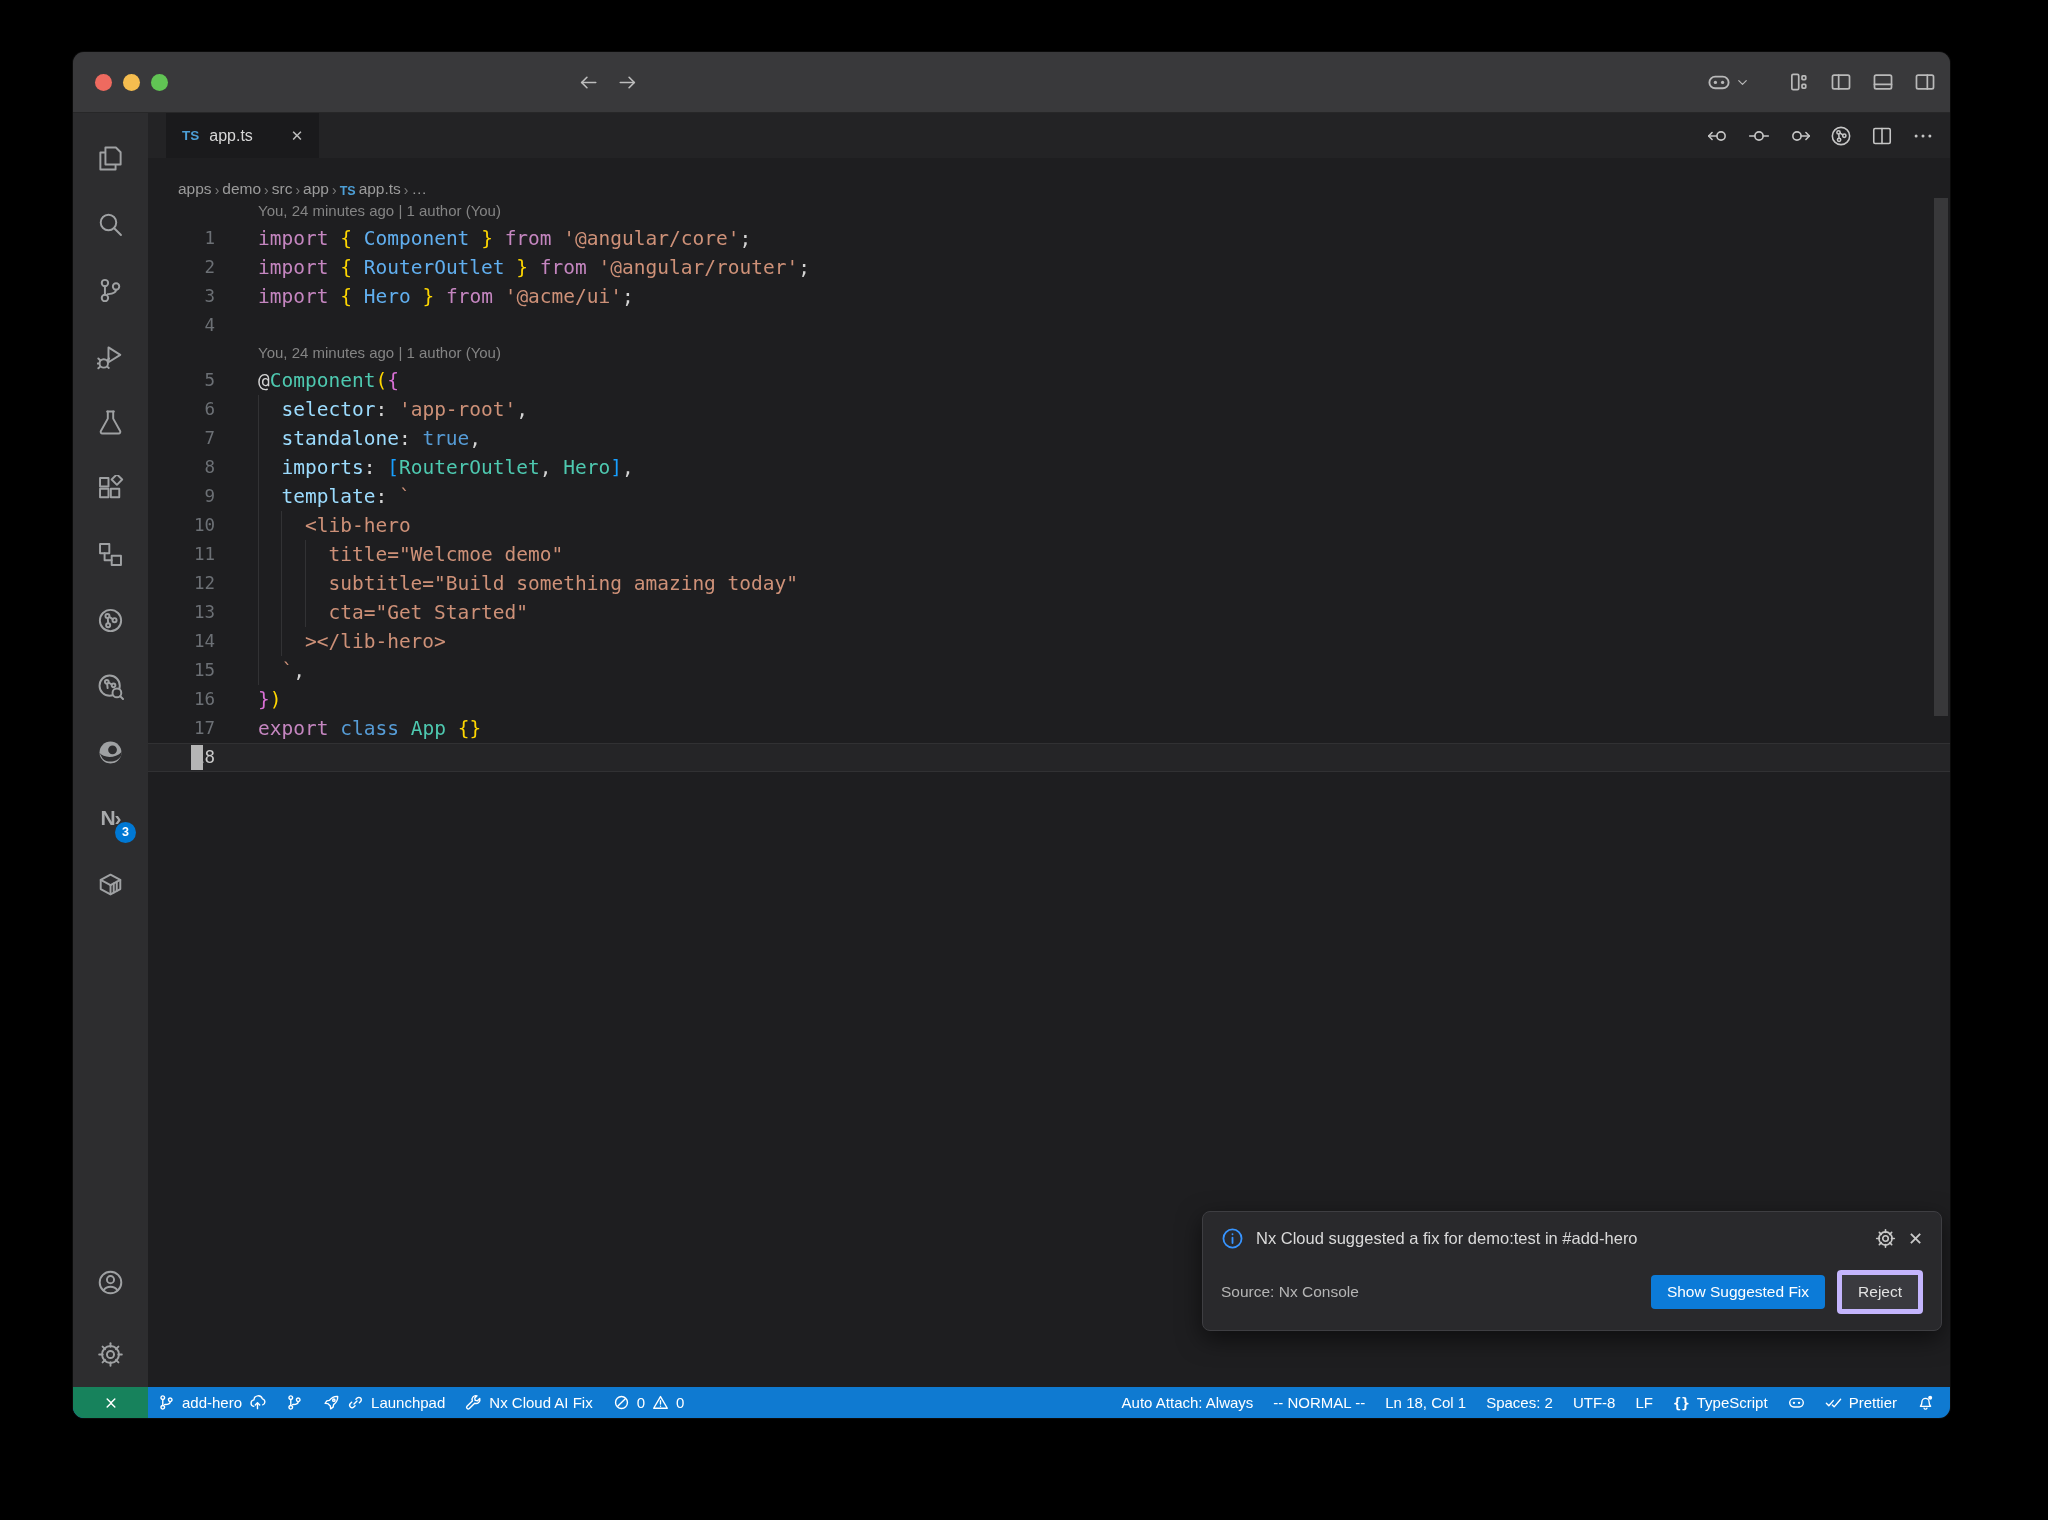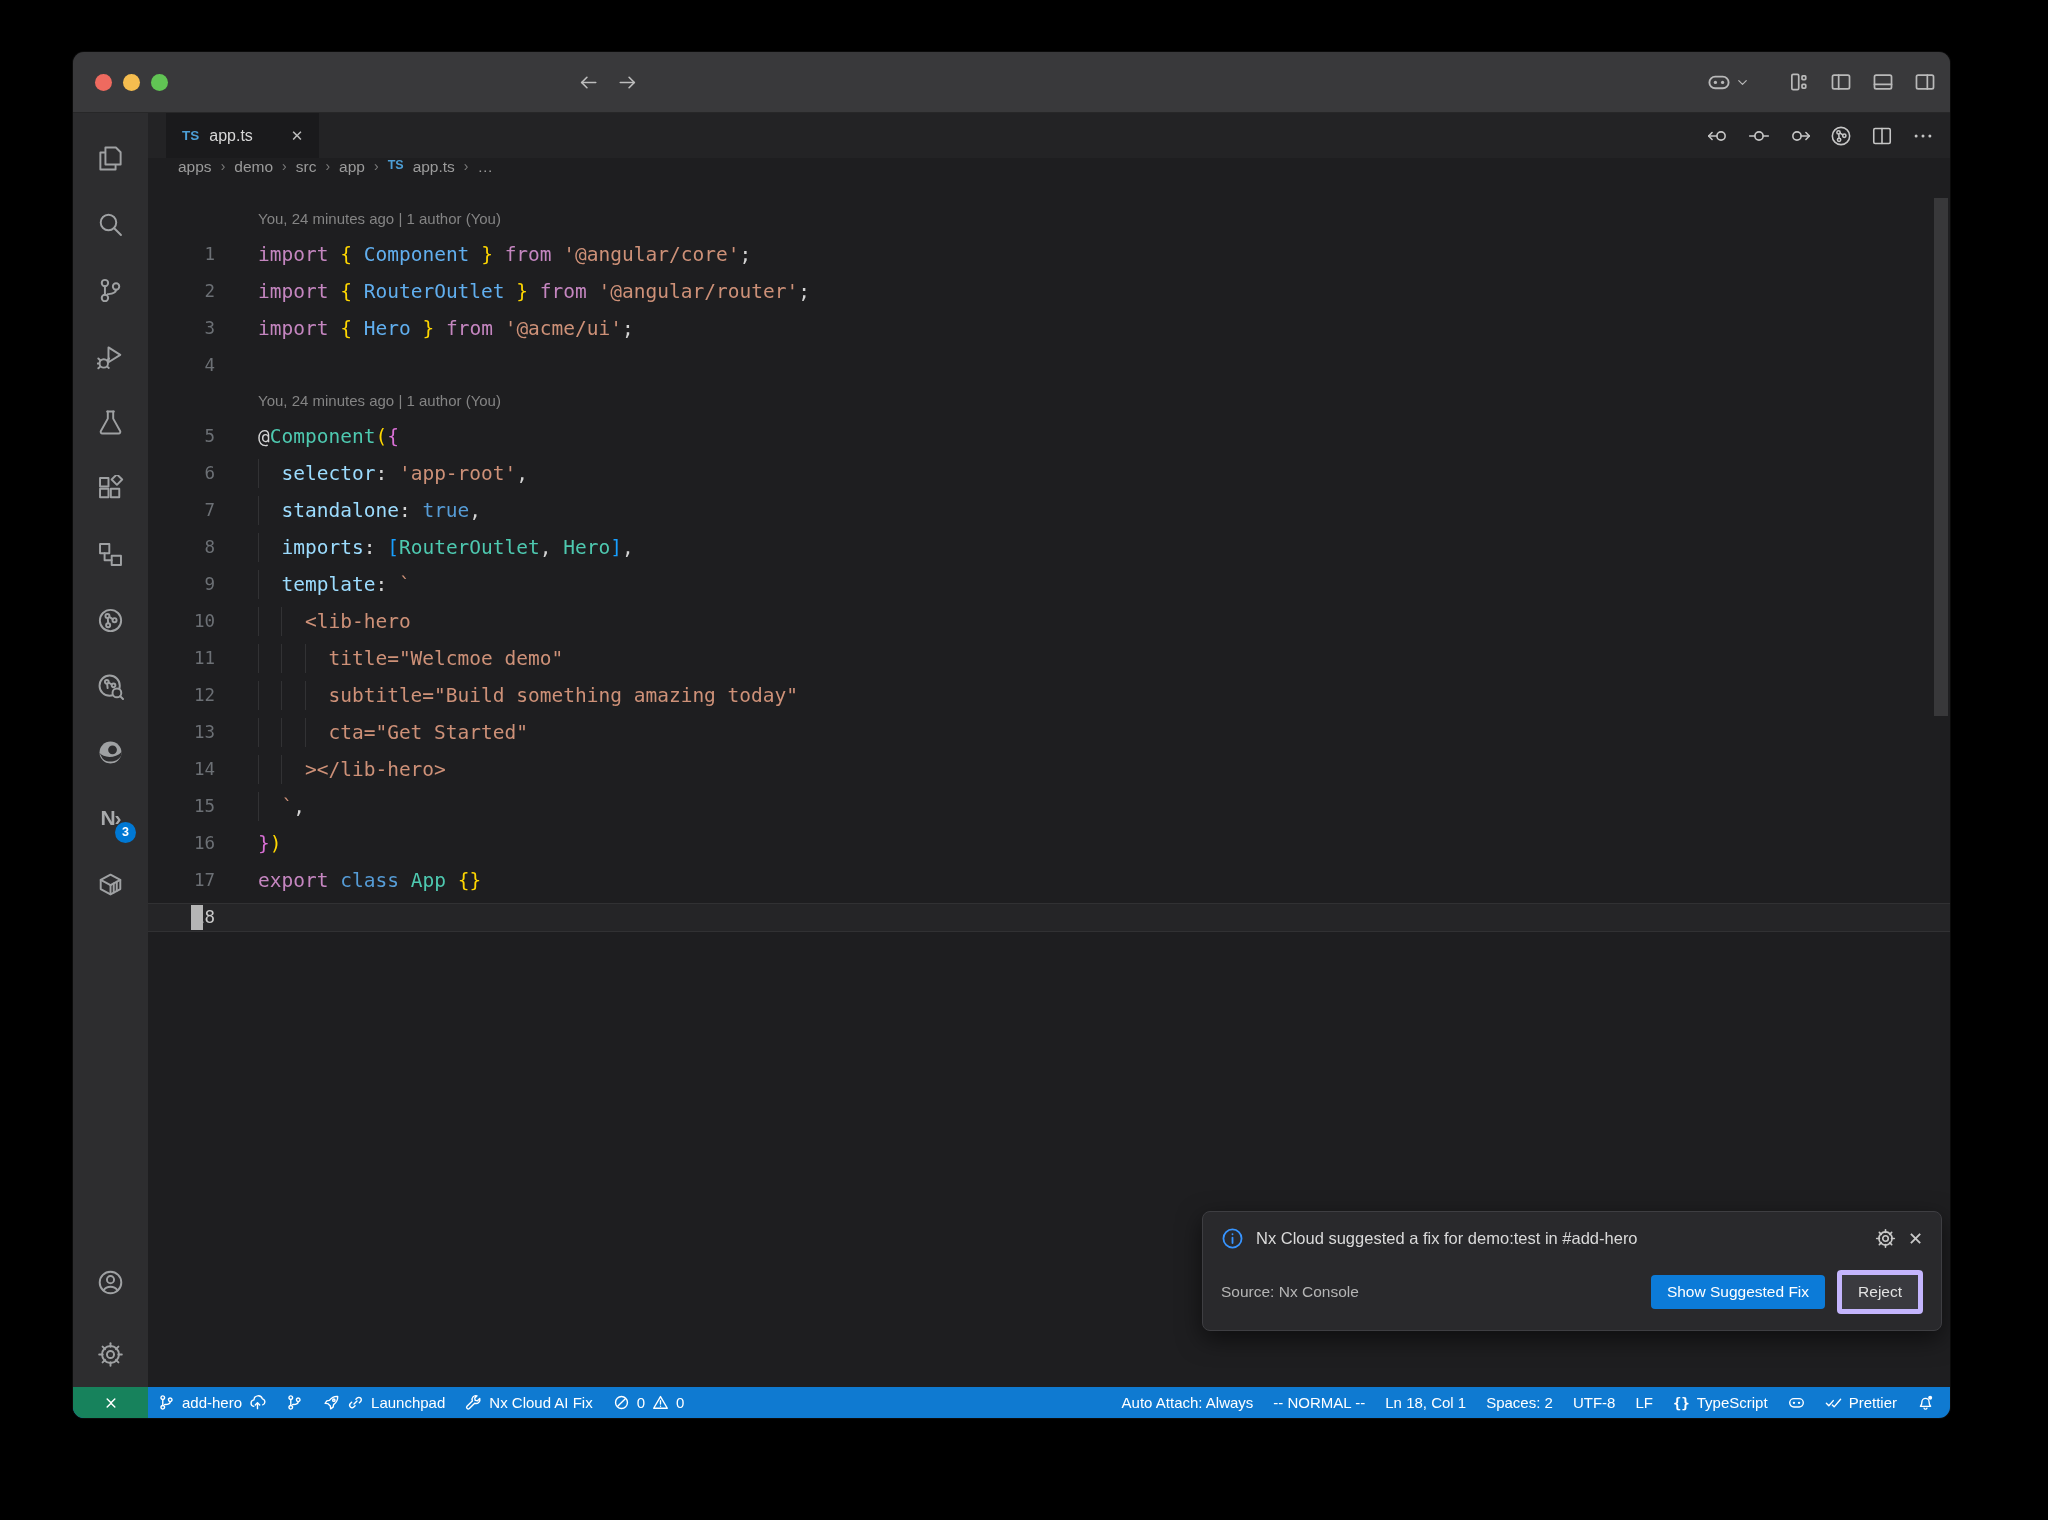--- a/index.html
+++ b/index.html
@@ -29,25 +29,25 @@
   .nx-badge{position:absolute;right:12px;bottom:8px;width:21px;height:21px;border-radius:50%;
             background:#0078d4;color:#fff;font:700 12.5px/21px "Liberation Sans",sans-serif;text-align:center;}
   
   .editorcol{flex:1;display:flex;flex-direction:column;min-width:0;background:#1e1e20;}
   .tabbar{flex:0 0 45px;background:#232325;display:flex;align-items:stretch;position:relative;}
   .tab{margin-left:18px;background:#1a1a1c;display:flex;align-items:center;padding:0 16px;gap:10px;
        color:#d8d8d8;font-size:16px;}
   .ts-badge{color:#4d9fd6;font-weight:700;font-size:13.5px;}
   .tab-close{color:#bdbdbd;font-size:15px;margin-left:28px;}
   .editor-actions{position:absolute;right:16px;top:0;height:45px;display:flex;align-items:center;gap:19px;color:#c6c6c6;}
-  .breadcrumbs{flex:0 0 40px;display:flex;align-items:flex-start;padding-left:30px;gap:9px;
+  .breadcrumbs{flex:0 0 40px;display:flex;align-items:flex-end;padding-left:30px;gap:3px;
                color:#9b9b9b;font-size:15.5px;}
   .bc-sep{color:#7c7c7c;font-size:14px;}
   .editor{flex:1;position:relative;overflow:hidden;}
-  .row{display:flex;height:29px;position:relative;margin-top:8px;}
+  .row{display:flex;height:29px;position:relative;}
   .row.blame-row{height:26px;}
   .ln{flex:0 0 67px;text-align:right;color:#6c7075;font:17.5px/29px "DejaVu Sans Mono",monospace;}
   .row.cur .ln{color:#c9c9c9;}
   .code{position:relative;padding-left:43px;font:19.5px/29px "DejaVu Sans Mono",monospace;white-space:pre;color:#d4d4d4;}
   .blame-txt{padding-left:110px;color:#848484;font:15px/26px "Liberation Sans",sans-serif;}
   .guide{position:absolute;top:0;bottom:0;width:1px;background:rgba(255,255,255,.09);}
   .row.cur{background:rgba(255,255,255,.035);
            box-shadow:inset 0 1px 0 rgba(255,255,255,.06),inset 0 -1px 0 rgba(255,255,255,.06);}
   .cursor{position:absolute;left:43px;top:2px;width:12px;height:25px;background:#b5b5b5;}
   .tk-kw{color:#c586c0;} .tk-pl{color:#d4d4d4;} .tk-b1{color:#ffd700;} .tk-b2{color:#da70d6;}

